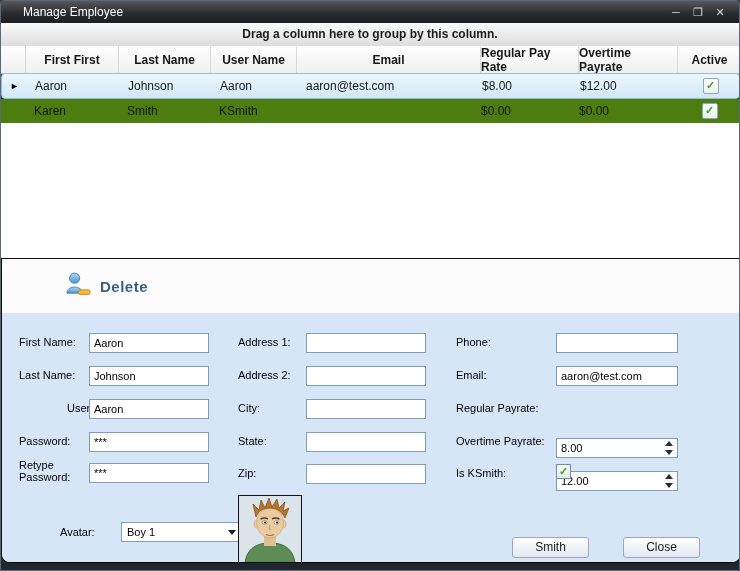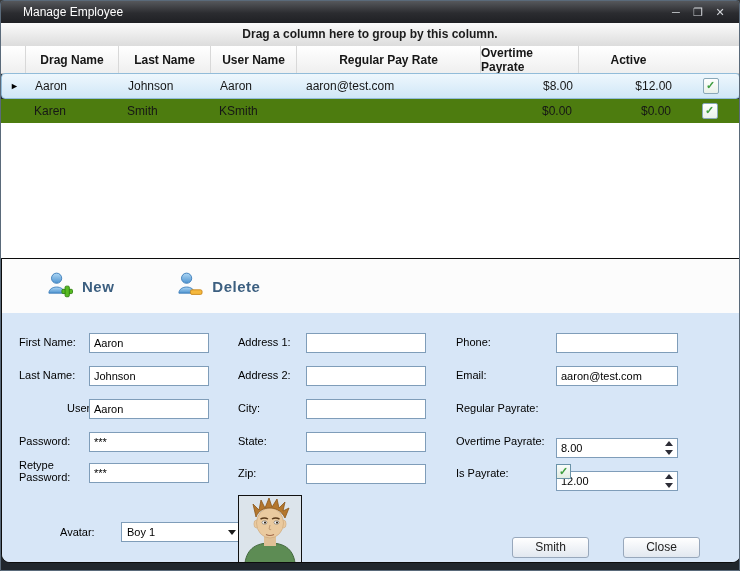--- a/index.html
+++ b/index.html
@@ -28,21 +28,21 @@
   .hcell{display:flex;align-items:center;justify-content:center;font-size:12px;font-weight:600;
          color:#161616;border-right:1px solid #d8d8d8;cursor:default;}
   .hcell:last-child{border-right:none;}
   .grid-row{position:absolute;left:0;width:740px;align-items:center;font-size:12px;color:#161616;
             background:#4d7c0f;}
   .row-sel{top:72px;height:26px;width:739px;box-sizing:border-box;
            background:linear-gradient(#eef7fd,#d0e7f7);
            border:1px solid #92bcd9;border-radius:4px;}
   .row-plain{top:98px;height:24px;border-bottom:1px solid #ededed;}
   .cell{padding-left:8px;overflow:hidden;white-space:nowrap;}
-  .cell.money{text-align:right;padding-right:7px;padding-left:0;}
+  .cell.money{padding-right:7px;padding-left:0;}
   .cell.center{display:flex;justify-content:center;padding:0;}
   .indicator{text-align:center;font-size:9px;color:#000;padding:0;}
   .grid-filler{position:absolute;top:122px;left:0;right:0;height:135px;background:#ffffff;}
 
   .gcheck{width:14px;height:14px;border:1px solid #8aa8b8;border-radius:2px;
           background:linear-gradient(#ffffff,#e9f1e9);color:#3f9e3f;font-size:11px;
           font-weight:bold;line-height:13px;text-align:center;}
 
   
   .panel{position:absolute;top:257px;left:0;width:740px;height:305px;box-sizing:border-box;
@@ -91,23 +91,24 @@
       <div class="win-btn">─</div>
       <div class="win-btn">❐</div>
       <div class="win-btn">✕</div>
     </div>
   </div>
 
   <div class="groupbar">Drag a column here to group by this column.</div>
 
   <div class="grid-header gridcols">
     <div class="hcell"></div>
-    <div class="hcell">Drag Name</div>
+    <div class="hcell">First First</div>
     <div class="hcell">Last Name</div>
     <div class="hcell">User Name</div>
+    <div class="hcell">Email</div>
     <div class="hcell">Regular Pay Rate</div>
     <div class="hcell">Overtime Payrate</div>
     <div class="hcell">Active</div>
   </div>
 
   <div class="grid-row gridcols row-sel">
     <div class="cell indicator">►</div>
     <div class="cell">Aaron</div>
     <div class="cell">Johnson</div>
     <div class="cell">Aaron</div>
@@ -130,37 +131,20 @@
     <div class="cell center">
         <div class="gcheck">✓</div>
       </div>
   </div>
 
   <div class="grid-filler"></div>
 
   <div class="panel">
 
     <div class="toolbar">
-      <div class="tool-btn tb-new">
-        <span>
-          <svg width="27" height="27" viewBox="0 0 28 28">
-            <defs>
-                <linearGradient id="pg1" x1="0" y1="0" x2="0" y2="1">
-              <stop offset="0" stop-color="#aed7f5"></stop>
-                  <stop offset="1" stop-color="#4f94d0"></stop>
-            </linearGradient>
-              </defs>
-            <circle cx="11" cy="7.5" r="5.3" fill="url(#pg1)" stroke="#3a7ab8" stroke-width="0.9"></circle>
-            <path d="M3 23 C3 14.5, 19 14.5, 19 23 Z" fill="url(#pg1)" stroke="#3a7ab8" stroke-width="0.9"></path>
-            <rect x="16.5" y="19" width="11" height="4.4" rx="1.2" fill="#57bb21" stroke="#2e7d0e" stroke-width="0.9"></rect>
-            <rect x="19.8" y="15.7" width="4.4" height="11" rx="1.2" fill="#57bb21" stroke="#2e7d0e" stroke-width="0.9"></rect>
-          </svg>
-        </span>
-        <span>New</span>
-      </div>
       <div class="tool-btn tb-del">
         <span>
           <svg width="27" height="27" viewBox="0 0 28 28">
             <defs>
                 <linearGradient id="pg2" x1="0" y1="0" x2="0" y2="1">
               <stop offset="0" stop-color="#aed7f5"></stop>
                   <stop offset="1" stop-color="#4f94d0"></stop>
             </linearGradient>
               </defs>
             <circle cx="11" cy="7.5" r="5.3" fill="url(#pg2)" stroke="#3a7ab8" stroke-width="0.9"></circle>
@@ -212,21 +196,21 @@
 
       <div class="flabel" style="left:454px;top:122px;">Overtime Payrate:</div>
       <div class="spinwrap" style="left:554px;top:119px;">
         <input class="tbox" value="12.00" style="">
         <div class="spin">
           <div class="tri-up"></div>
           <div class="tri-down"></div>
         </div>
       </div>
 
-      <div class="flabel" style="left:454px;top:154px;">Is Payrate:</div>
+      <div class="flabel" style="left:454px;top:154px;">Is KSmith:</div>
       <div class="fcheck" style="left:554px;top:151px;">✓</div>
 
       <div class="flabel" style="left:17px;top:213px;margin-left:41px;">Avatar:</div>
       <div class="combo" style="left:87px;top:209px;margin-left:32px;">
         <span>Boy 1</span>
         <div class="combo-arrow"></div>
       </div>
 
       <div class="avatar-box" style="left:236px;top:182px;">
         <svg width="62" height="67" viewBox="0 0 62 67">

